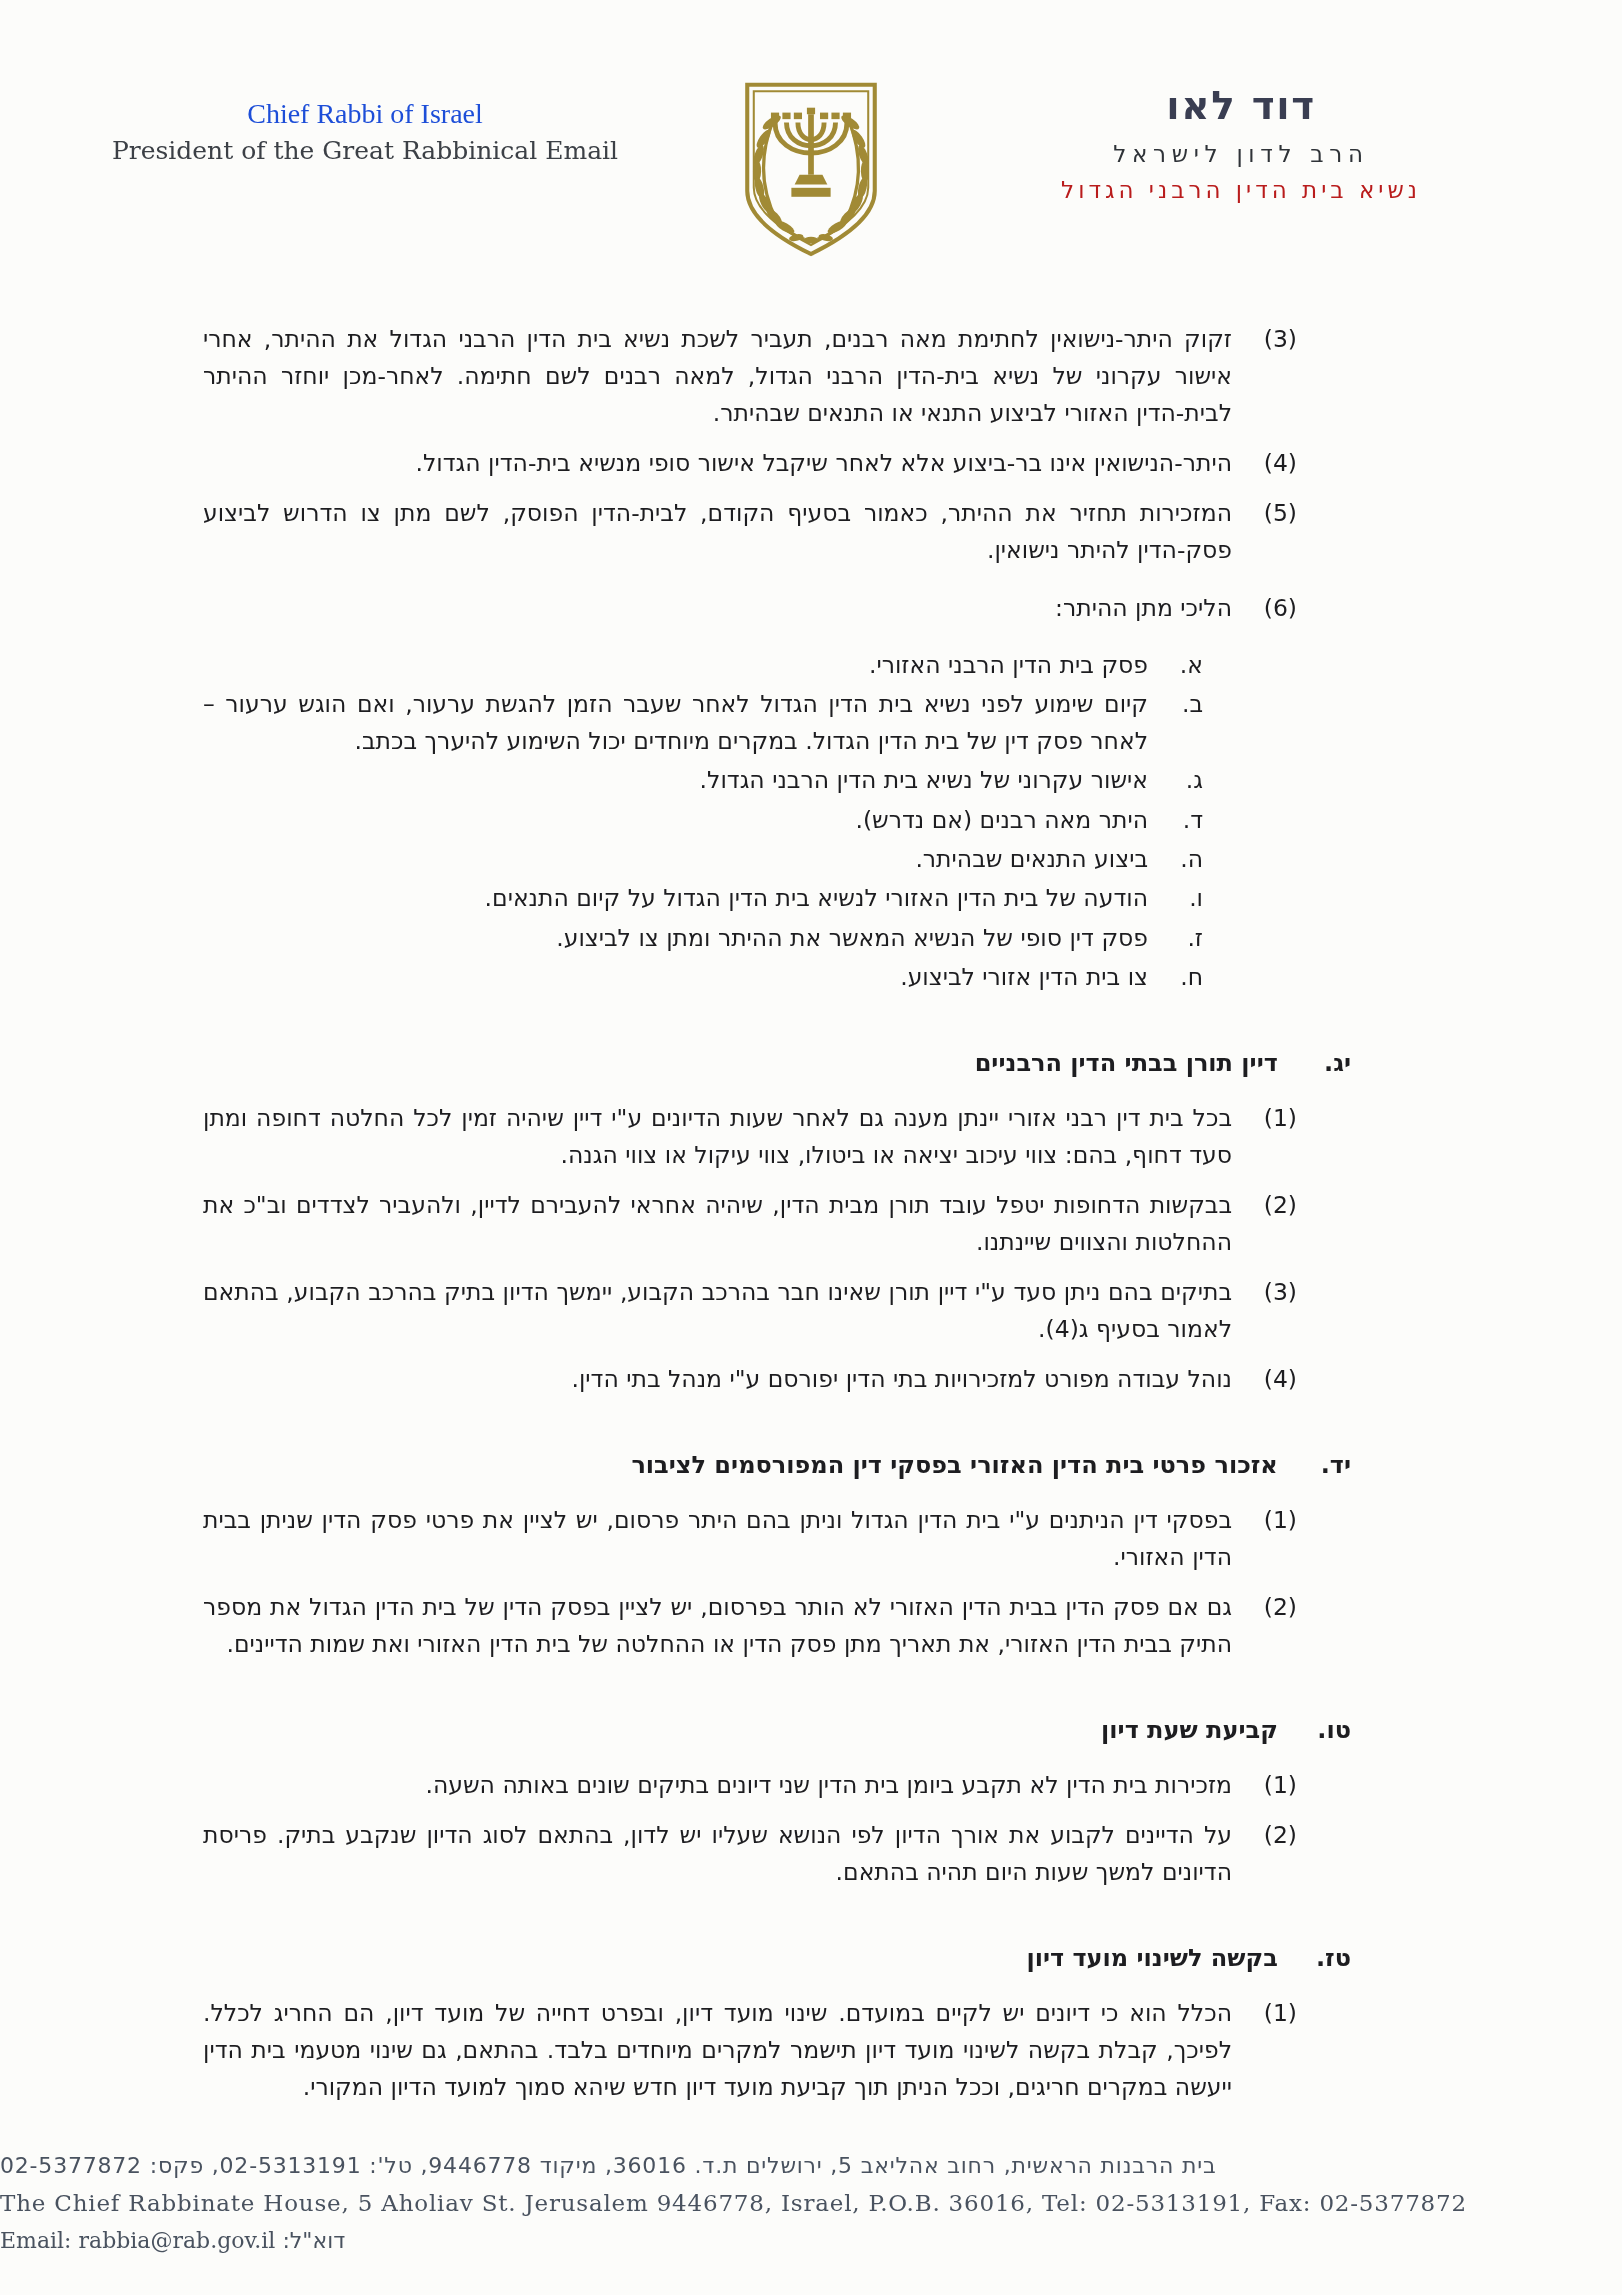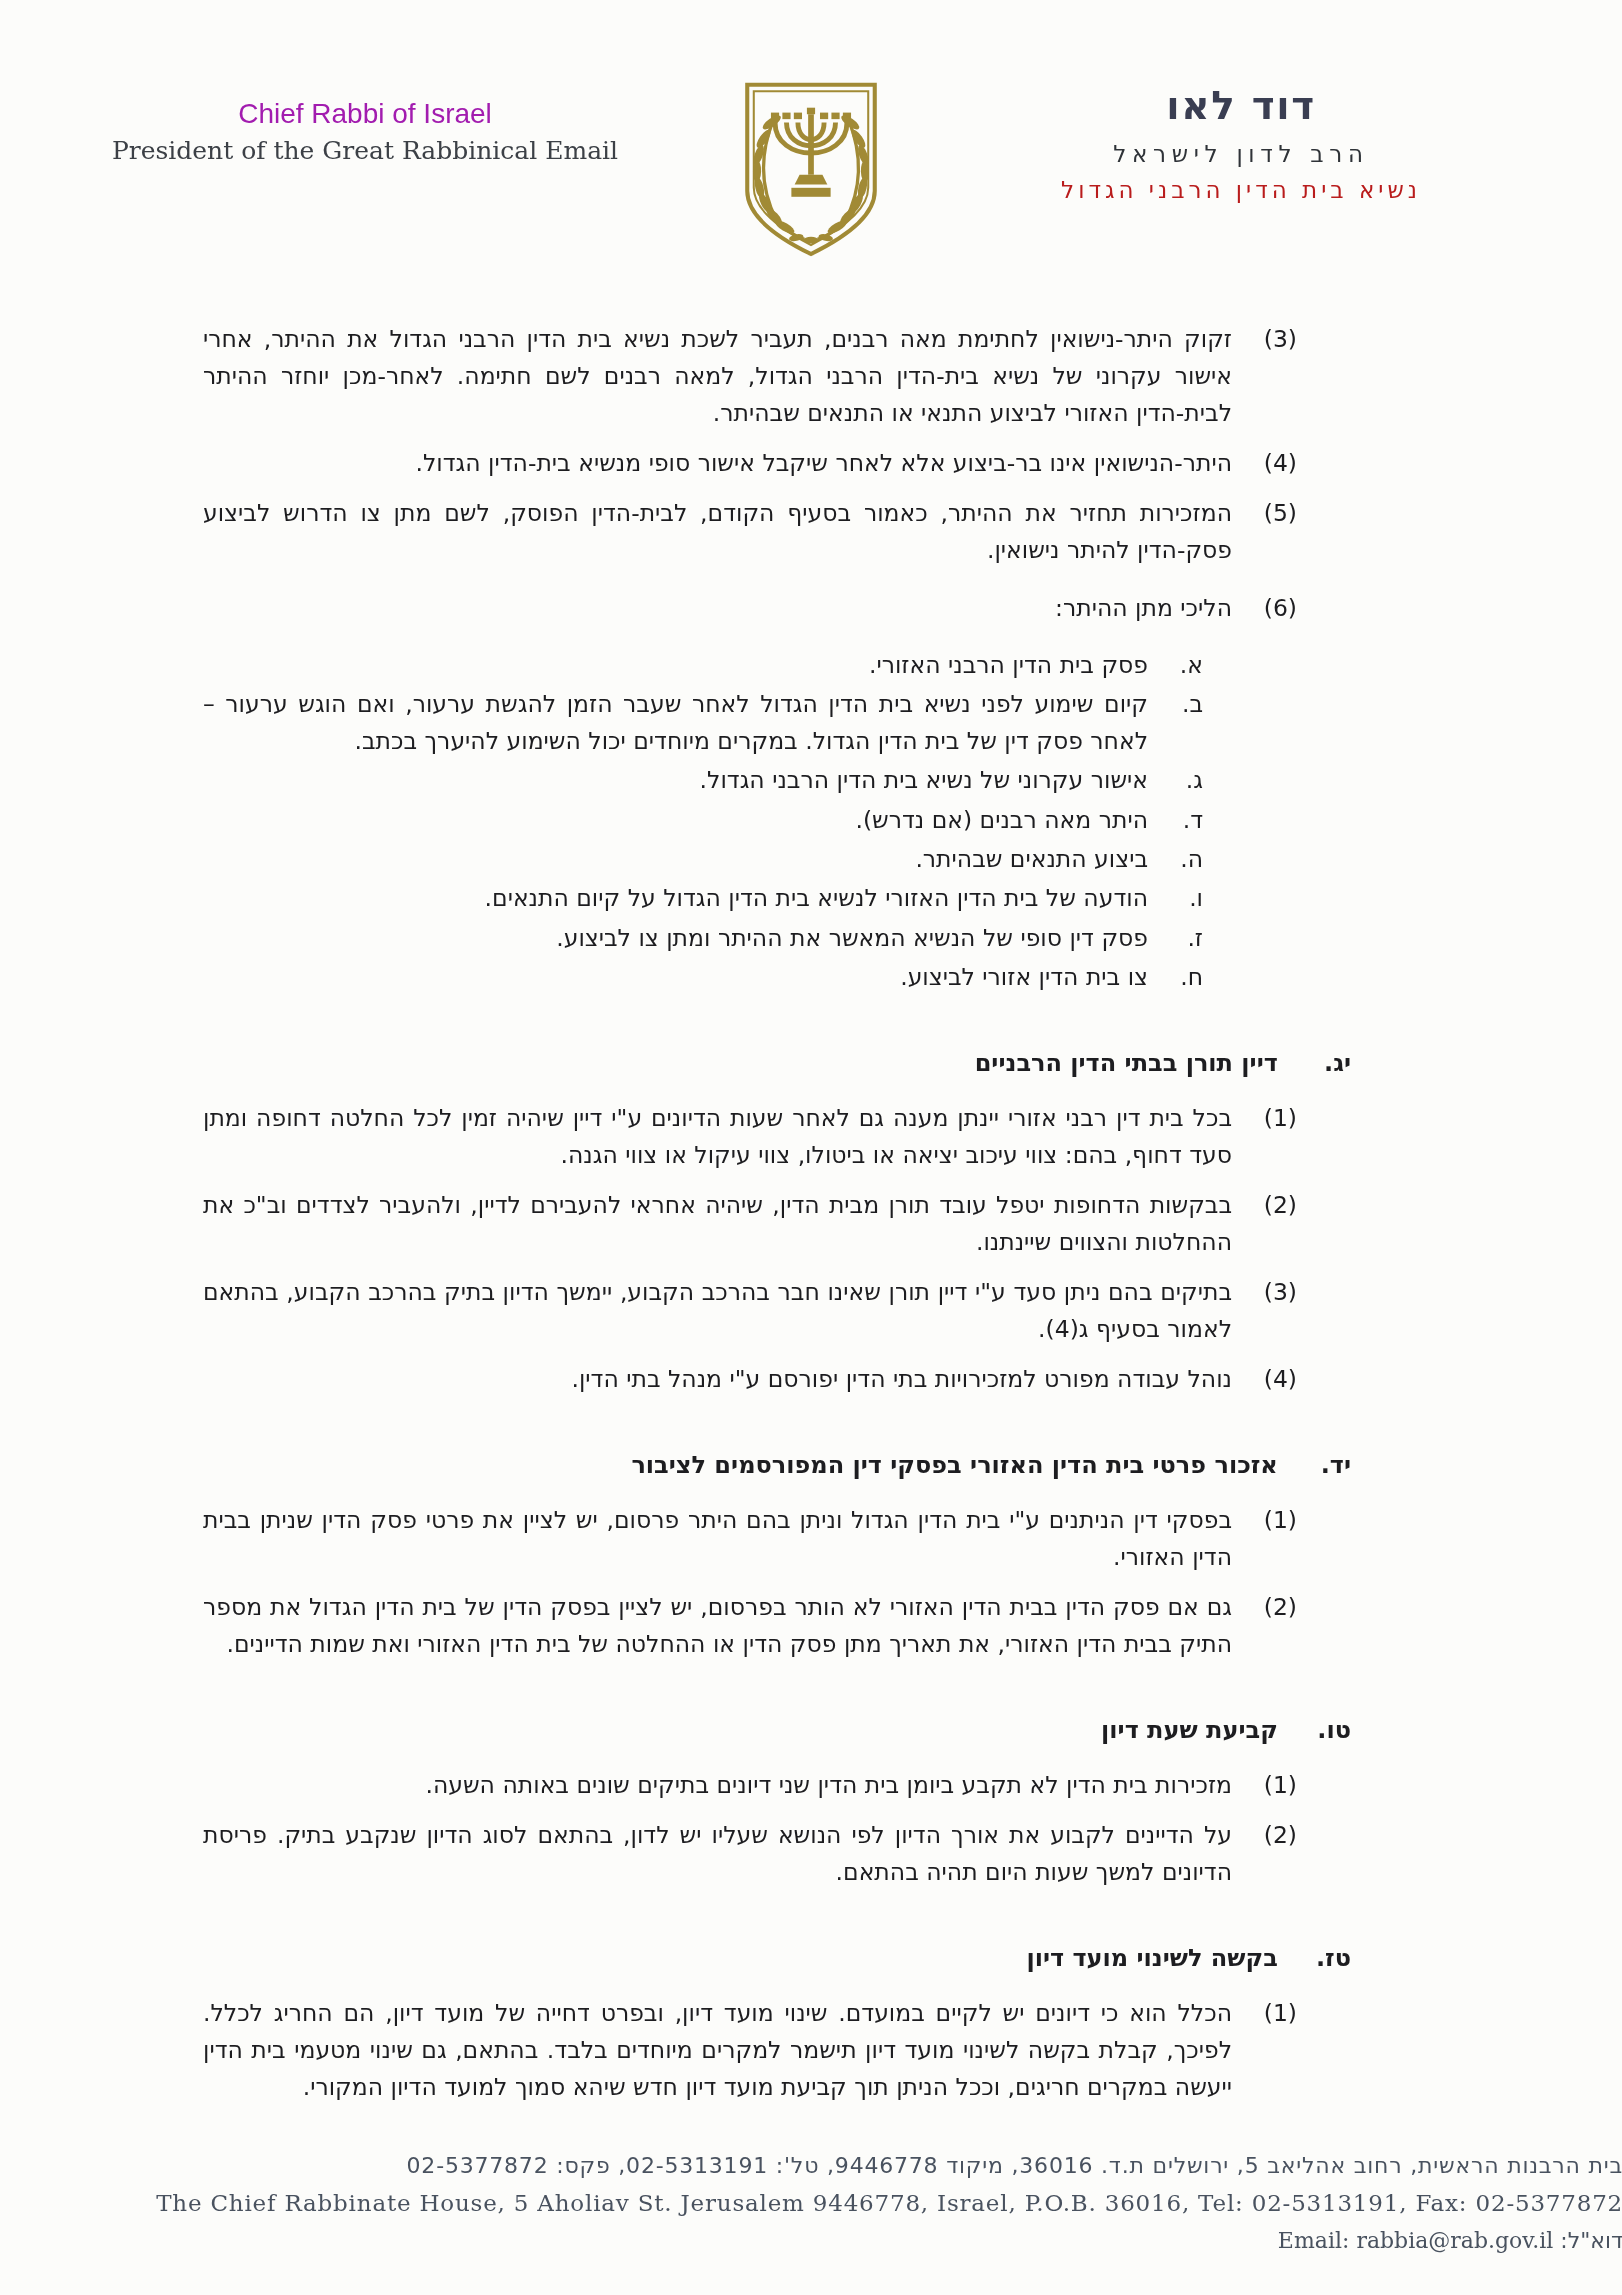--- a/index.html
+++ b/index.html
@@ -17,21 +17,21 @@
   
   .hdr{
     display:flex;justify-content:space-between;align-items:flex-start;
     padding:75px 114px 0 81px;
   }
   .hdr-en{width:568px;text-align:center;padding-top:14.6px;}
   .name-en{
     font-family:"DejaVu Serif",serif;font-weight:700;font-size:42px;
     letter-spacing:3.2px;color:#3e4257;line-height:1.15;
   }
-  .sub-en1{font-family:Liberation Sans, sans-serif;font-size:28px;color:#a21caf;margin-top:8px;}
+  .sub-en1{font-family:Liberation Serif, serif;font-size:28px;color:#1d4ed8;margin-top:8px;}
   .sub-en2{font-family:"DejaVu Serif",serif;font-size:25px;color:#3c4046;margin-top:6.5px;}
   .hdr-emblem{width:172px;flex:0 0 auto;}
   .hdr-he{width:536px;text-align:center;padding-top:8px;direction:rtl;}
   .name-he{font-weight:700;font-size:39px;color:#3a3e52;letter-spacing:1.6px;}
   .sub-he1{font-size:23px;color:#2f3338;letter-spacing:5.7px;margin-top:13px;}
   .sub-he2{font-size:23px;color:#b91c1c;letter-spacing:4px;margin-top:9.7px;}
   
   .content{
     direction:rtl;
     padding:55px 272px 0 203px;
@@ -41,21 +41,21 @@
   .row .num{white-space:nowrap;}
   .jtext{text-align:justify;}
   .intro{margin-right:54px;}
   .letters{margin-right:148px;margin-top:19.5px;}
   .lrow{display:grid;grid-template-columns:37px 1fr;column-gap:18px;margin-bottom:2.4px;}
   .section{margin-top:49px;}
   .sec-head{display:grid;grid-template-columns:70px 1fr;column-gap:3.2px;
             font-weight:700;font-size:24px;margin-bottom:18px;}
   .sec-items{margin-right:54px;}
   
-  .footer{margin-top:auto;text-align:right;color:#49525f;padding-bottom:42px;}
+  .footer{margin-top:auto;text-align:left;color:#49525f;padding-bottom:42px;}
   .f-he{direction:rtl;font-size:22px;letter-spacing:0.8px;margin-bottom:12px;}
   .f-en{font-family:"DejaVu Serif",serif;font-size:23px;letter-spacing:0.8px;margin-bottom:12px;}
   .f-mail{direction:rtl;font-size:22px;}
   .f-mail .ltr{direction:ltr;unicode-bidi:embed;font-family:"DejaVu Serif",serif;}
   
   .gold{stroke:#a18a35;fill:none;}
   .goldf{fill:#a18a35;stroke:none;}
 </style>
 </head>
 <body>

